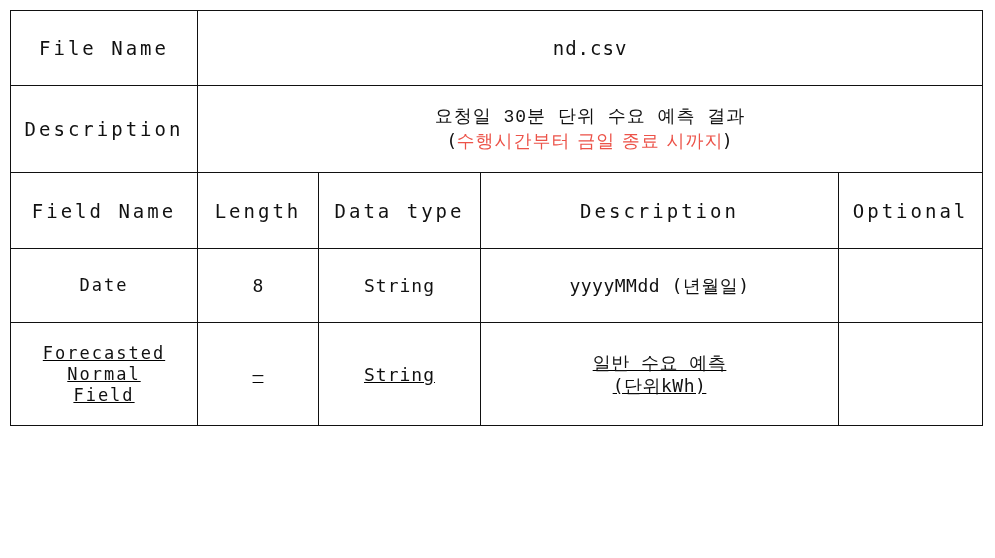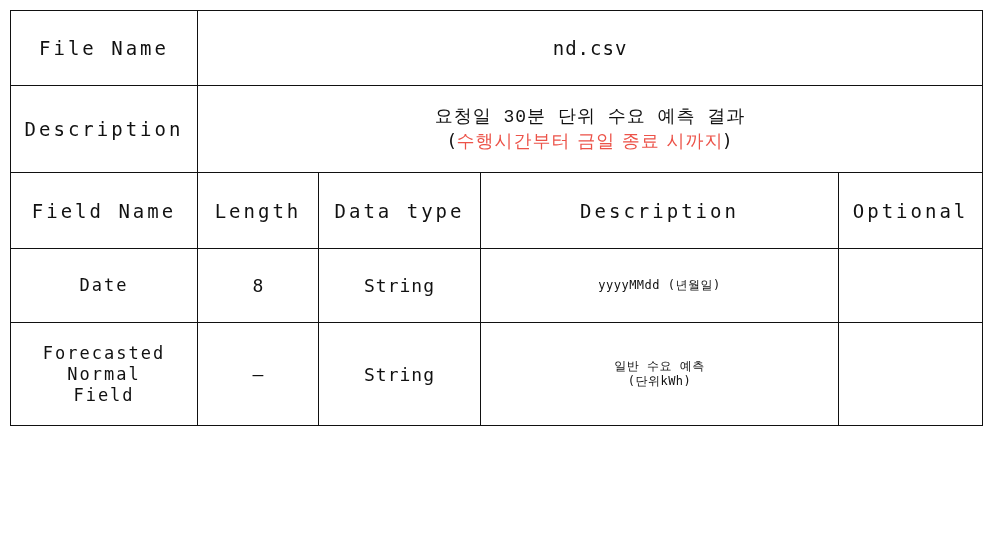--- a/index.html
+++ b/index.html
@@ -85,38 +85,38 @@
   
   .row-head { height: 76px; }
   .head-cell {
     font-size: 19px;
     letter-spacing: 3px;
   }
 
   
   .row-data-1 { height: 74px; }
   .row-data-2 { height: 74px; }
-  .row-data-3 { height: 85px; }
+  .row-data-3 { height: 85px; text-decoration: underline; }
 
   .cell-name {
     font-size: 17px;
     letter-spacing: 2px;
     line-height: 1.22;
   }
   .cell-len {
     font-size: 18px;
   }
   .cell-type {
     font-size: 18px;
     letter-spacing: 1px;
     margin-top: 24px;
   }
   .cell-desc {
     font-family: "DejaVu Sans", "Liberation Sans", sans-serif;
-    font-size: 12px;
+    font-size: 18px;
     line-height: 1.3;
     letter-spacing: 0.5px;
     margin-top: 43px;
   }
   .cell-optional { font-size: 18px; }
 
   .nl { display: block; }
 </style>
 </head>
 <body>

